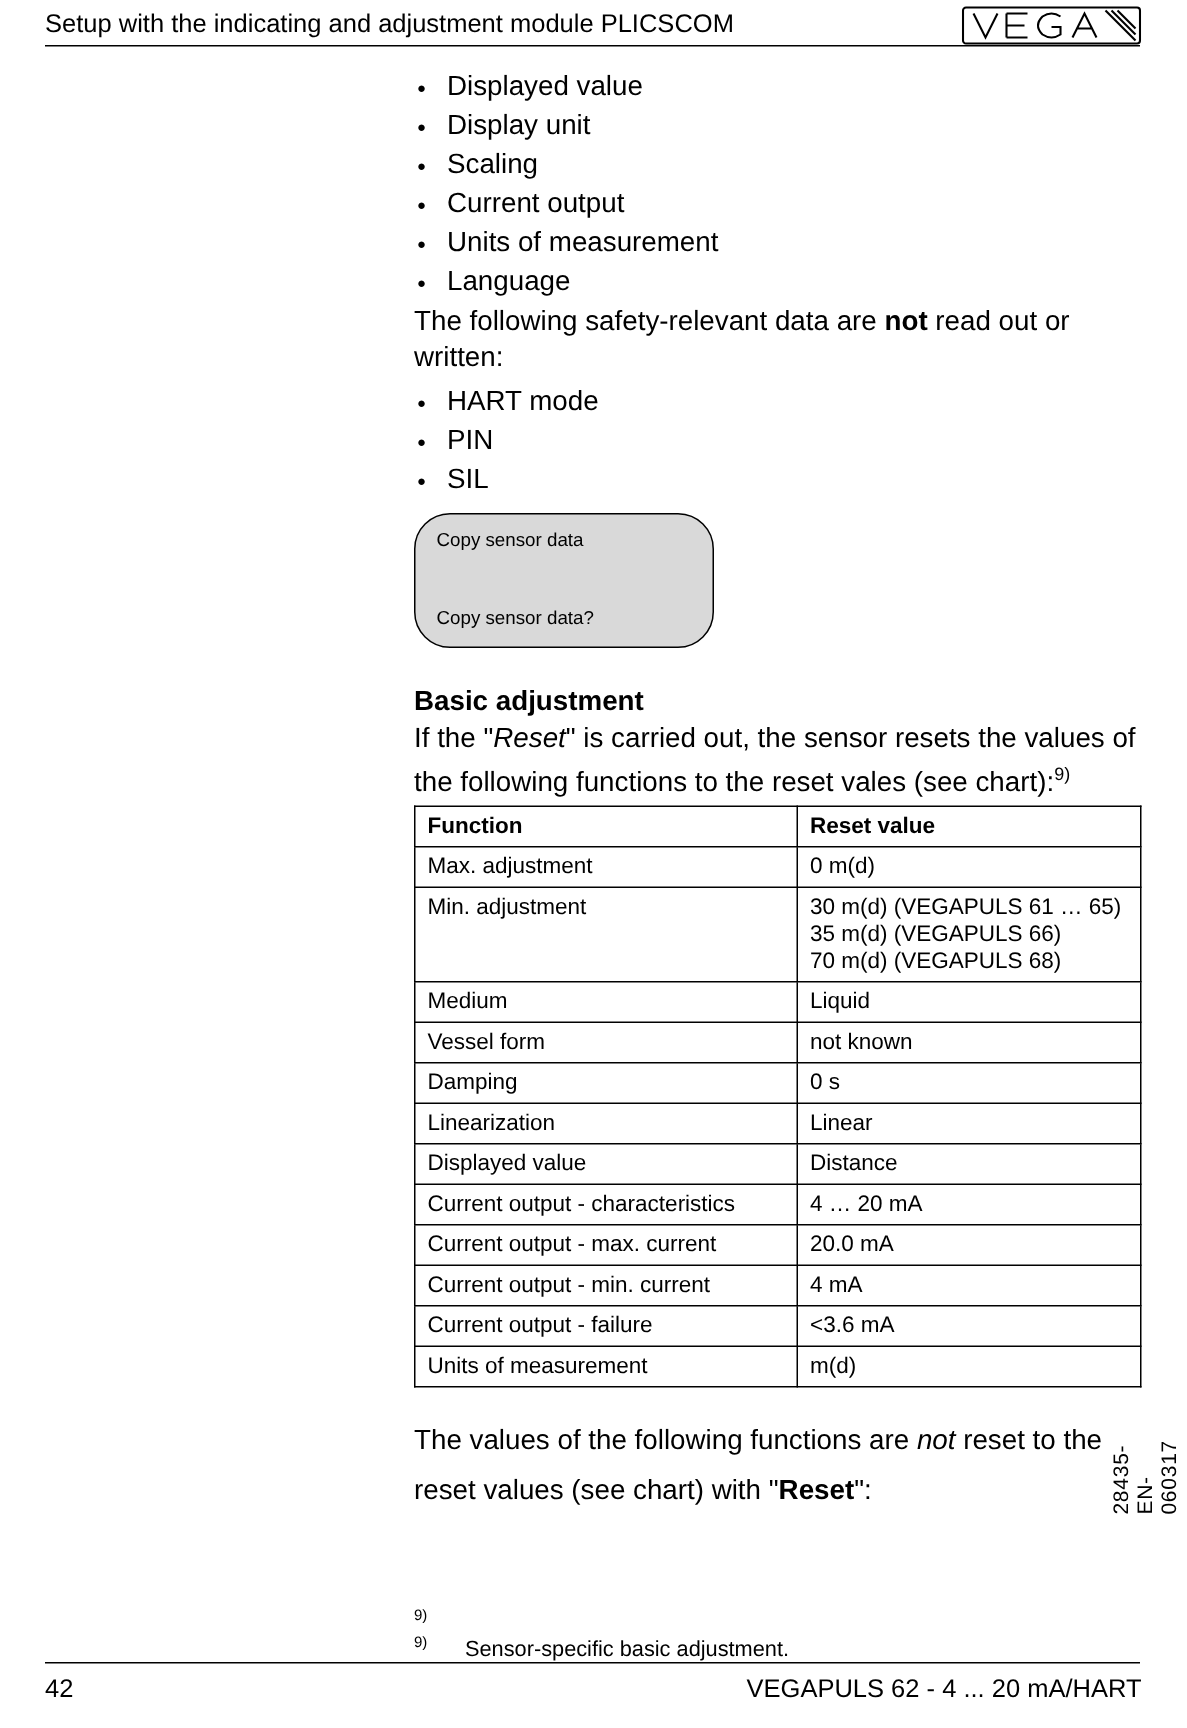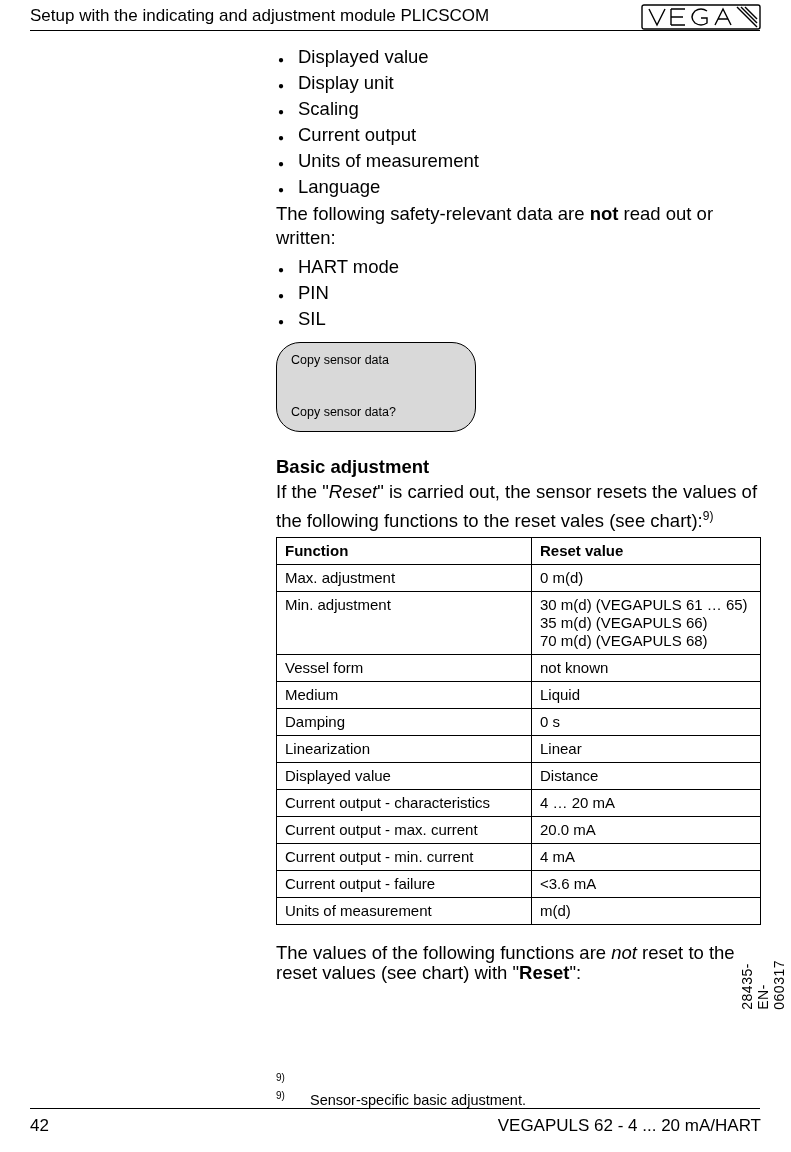--- a/index.html
+++ b/index.html
@@ -103,21 +103,21 @@
     text-align: left;
     vertical-align: top;
     line-height: 18px;
   }
   table.reset th {
     font-weight: bold;
   }
   table.reset td.fn { width: 238px; }
   .afterpara {
     font-size: 18.5px;
-    line-height: 20px;
+    line-height: 33px;
     margin-top: 18px;
   }
   .footnotes {
     position: absolute;
     left: 276px;
     top: 1072px;
     font-size: 14.5px;
   }
   .footnotes .fnmark {
     font-size: 10px;
@@ -220,26 +220,26 @@
             <td class="fn">Max. adjustment</td>
             <td>0 m(d)</td>
           </tr>
       <tr>
             <td class="fn">Min. adjustment</td>
             <td style="white-space:pre-line">30 m(d) (VEGAPULS 61 … 65)
 35 m(d) (VEGAPULS 66)
 70 m(d) (VEGAPULS 68)</td>
           </tr>
       <tr>
+            <td class="fn">Medium</td>
+            <td>Liquid</td>
+          </tr>
+      <tr>
             <td class="fn">Vessel form</td>
             <td>not known</td>
-          </tr>
-      <tr>
-            <td class="fn">Medium</td>
-            <td>Liquid</td>
           </tr>
       <tr>
             <td class="fn">Damping</td>
             <td>0 s</td>
           </tr>
       <tr>
             <td class="fn">Linearization</td>
             <td>Linear</td>
           </tr>
       <tr>

